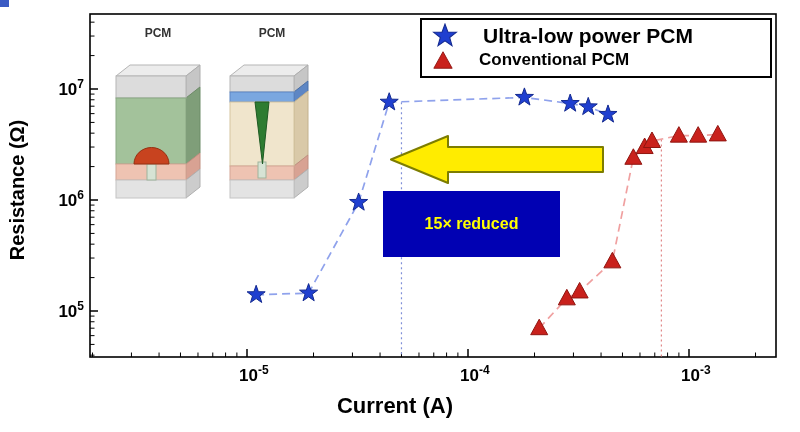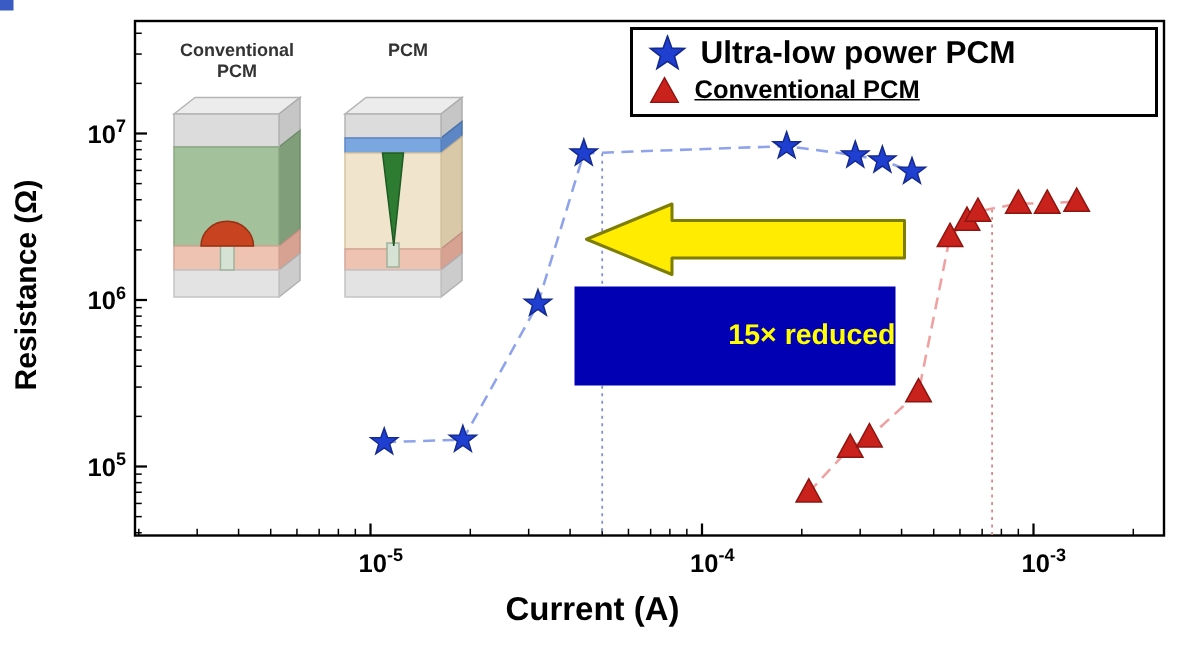--- a/index.html
+++ b/index.html
@@ -10,30 +10,30 @@
 
   
   #inset{position:absolute;left:108px;top:26px;display:flex;gap:14px;}
   .inset-col{width:100px;text-align:center;}
   .inset-label{font-size:12px;font-weight:bold;color:#333;line-height:1.2;margin-bottom:2px;min-height:30px;}
   .device-svg{display:block;margin:0 auto;}
 
   
   #legend{position:absolute;left:420px;top:18px;width:352px;background:#ffffff;
           border:2px solid #000;box-sizing:border-box;padding:3px 10px 5px 10px;}
-  .legend-row{display:flex;align-items:center;gap:9px;}
+  .legend-row{display:flex;align-items:center;gap:25px;}
   .legend-text{font-weight:bold;color:#000;white-space:nowrap;}
   .legend-text.lg{font-size:21px;}
-  .legend-text.sm{font-size:17px;text-decoration:underline;}
+  .legend-text.sm{font-size:17px;}
   .legend-marker{flex:0 0 auto;}
 
   
-  #callout{position:absolute;left:383px;top:191px;width:214px;height:66px;
+  #callout{position:absolute;left:383px;top:191px;width:177px;height:66px;
            display:flex;flex-direction:column;justify-content:center;
-           text-align:right;font-weight:bold;font-size:19px;line-height:1.45;
+           text-align:center;font-weight:bold;font-size:16px;line-height:1.45;
            box-sizing:border-box;}
 </style>
 </head>
 <body>
 
 <div id="figure">
 
   <svg id="chart" width="800" height="432" viewBox="0 0 800 432">
       <rect x="0" y="0" width="9" height="7" fill="#3b5bc4"></rect>
       <rect x="90" y="14" width="686" height="343" fill="#ffffff" stroke="#000" stroke-width="1.6"></rect>
@@ -122,21 +122,20 @@
       <polygon points="678.8875945860907,126.64402077553407 687.3875945860907,142.14402077553407 670.3875945860907,142.14402077553407" fill="#c9211c" stroke="#8f1510" stroke-width="1"></polygon>
       <polygon points="698.1477834199677,126.64402077553407 706.6477834199677,142.14402077553407 689.6477834199677,142.14402077553407" fill="#c9211c" stroke="#8f1510" stroke-width="1"></polygon>
       <polygon points="717.8037628373963,125.39182862005856 726.3037628373963,140.89182862005856 709.3037628373963,140.89182862005856" fill="#c9211c" stroke="#8f1510" stroke-width="1"></polygon>
       <text x="395" y="413" text-anchor="middle" font-size="22" font-weight="bold" fill="#000">Current (A)</text>
       <text x="24" y="190" text-anchor="middle" font-size="20" font-weight="bold" fill="#000" transform="rotate(-90 24 190)">Resistance (Ω)</text>
     </svg>
 
   <div id="inset">
     <div class="inset-col">
       <div class="inset-label">
-        <div>Conventional</div>
         <div>PCM</div>
       </div>
       <svg class="device-svg" width="100" height="150" viewBox="0 0 100 150">
         <polygon points="8,18 78,18 92,7 22,7" fill="#ececec" stroke="#b5b5b5"></polygon>
         <polygon points="78,18 92,7 92,29 78,40" fill="#c6c6c6" stroke="#adadad"></polygon>
         <polygon points="78,40 92,29 92,95 78,106" fill="#7f9e79" stroke="#6d8c68"></polygon>
         <polygon points="78,106 92,95 92,111 78,122" fill="#d8a293" stroke="#c08f80"></polygon>
         <polygon points="78,122 92,111 92,129 78,140" fill="#cccccc" stroke="#b0b0b0"></polygon>
         <rect x="8" y="18" width="70" height="22" fill="#dcdcdc" stroke="#b5b5b5"></rect>
         <rect x="8" y="40" width="70" height="66" fill="#a3c29b" stroke="#8aa883"></rect>

